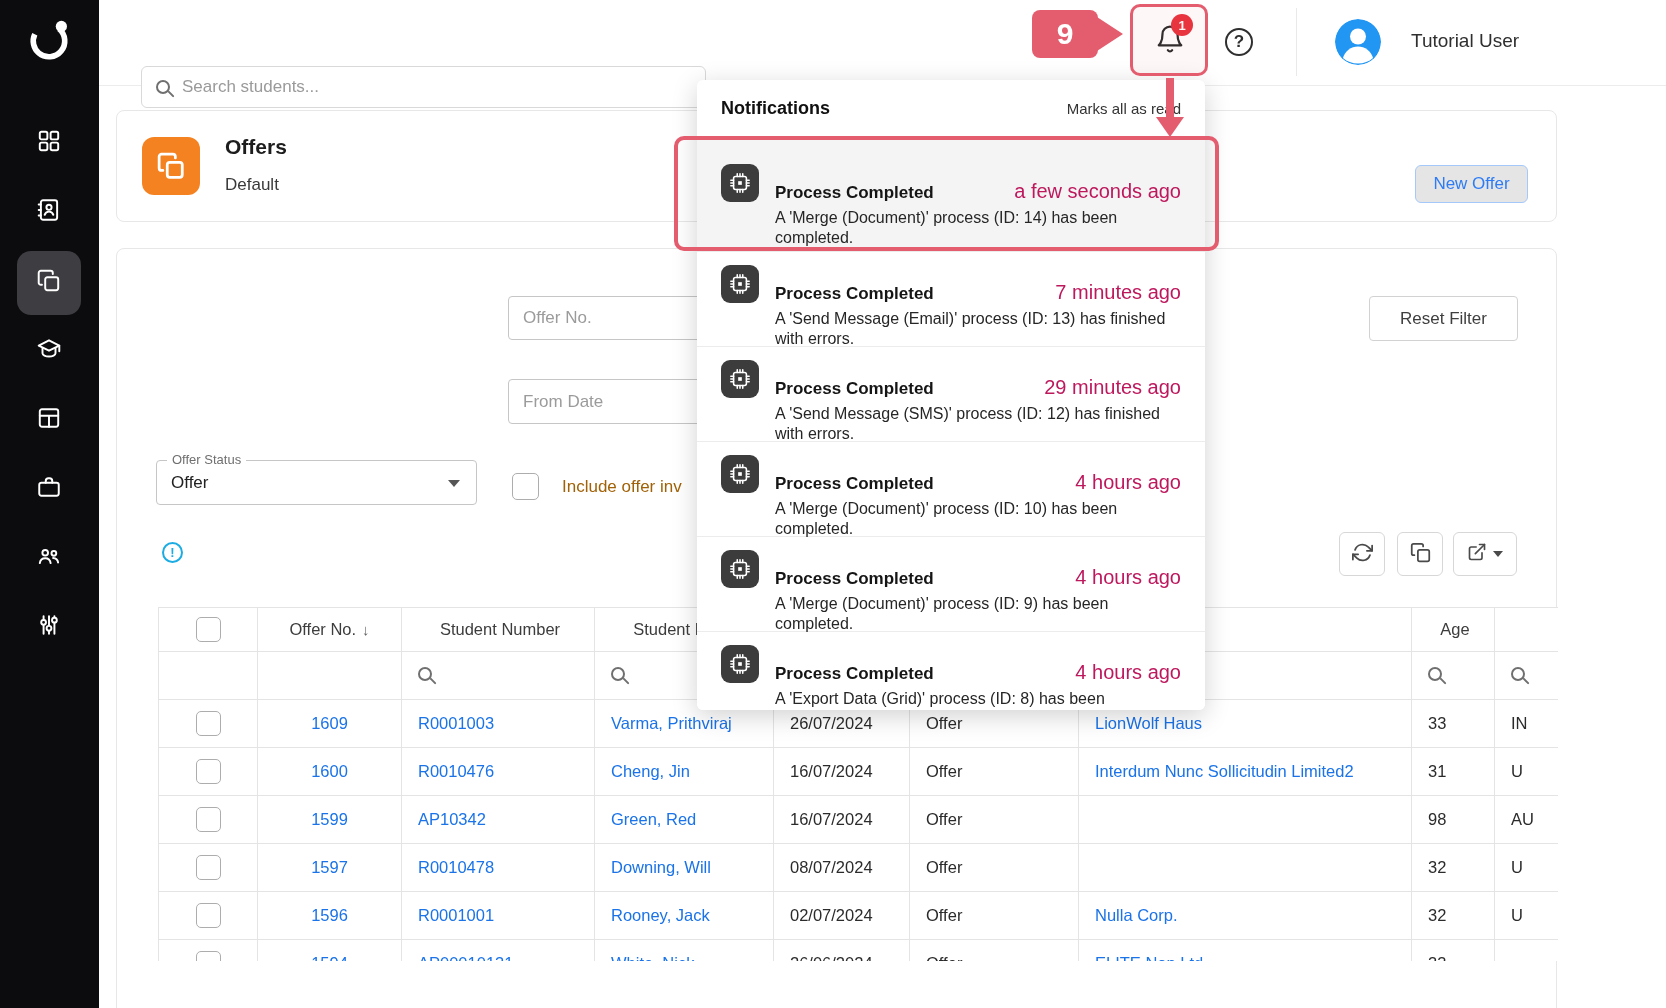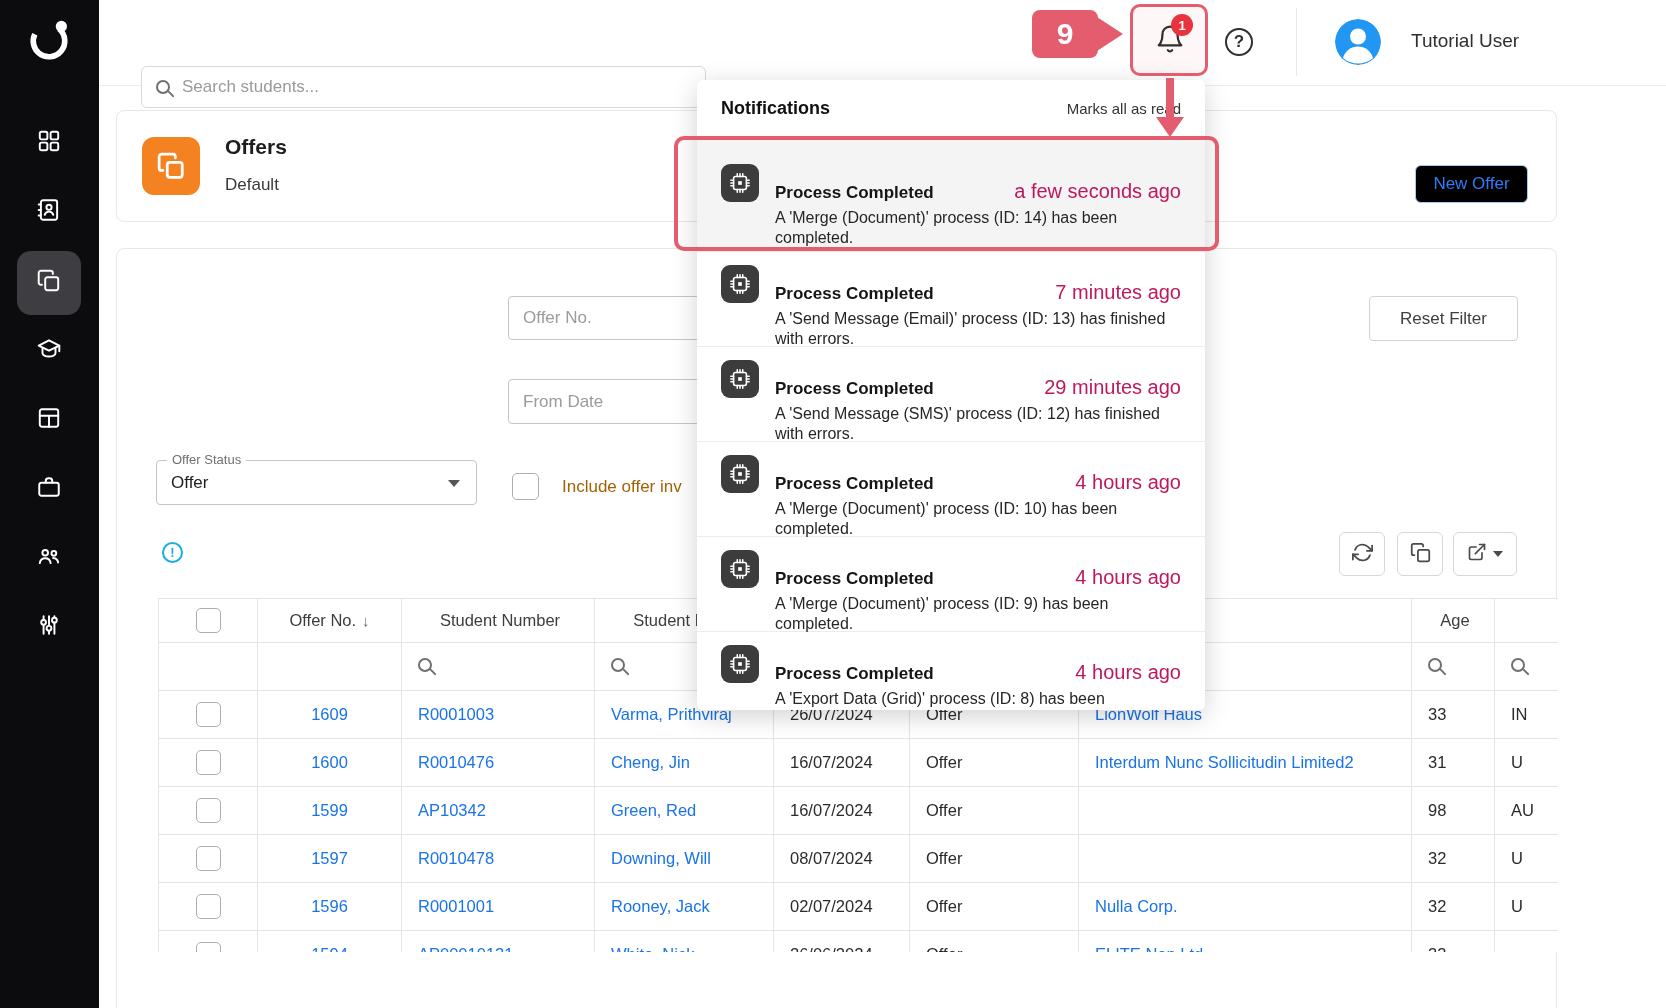--- a/index.html
+++ b/index.html
@@ -27,39 +27,39 @@
   .tb-divider { position:absolute; left:1197px; top:8px; width:1px; height:68px; background:#e9e9e9; }
   .avatar { position:absolute; left:1236px; top:19px; width:46px; height:46px; border-radius:50%; overflow:hidden; }
   .username { position:absolute; left:1312px; top:30px; font-size:19px; color:#2f2f2f; }
   
   .main { position:absolute; left:99px; top:86px; width:1567px; height:922px; z-index:1; }
   .card { position:absolute; background:#fff; border:1px solid #e7e7e7; border-radius:8px; }
   .offers-card { left:17px; top:24px; width:1441px; height:112px; }
   .offers-icon { position:absolute; left:25px; top:26px; width:58px; height:58px; border-radius:12px; background:var(--orange,#f58220); display:flex; align-items:center; justify-content:center; }
   .offers-title { position:absolute; left:108px; top:24px; font-size:21px; font-weight:bold; color:#1d1d1d; }
   .offers-subtitle { position:absolute; left:108px; top:64px; font-size:17px; color:#3a3a3a; }
-  .new-offer-btn { position:absolute; right:28px; top:54px; width:113px; height:38px; border:1px solid #a5c8fb; border-radius:6px; background:#000000; color:#2e7cf5; font-size:17px; display:flex; align-items:center; justify-content:center; cursor:pointer; }
+  .new-offer-btn { position:absolute; right:28px; top:54px; width:113px; height:38px; border:1px solid #a5c8fb; border-radius:6px; background:#e5e5e5; color:#2e7cf5; font-size:17px; display:flex; align-items:center; justify-content:center; cursor:pointer; }
   .grid-card { left:17px; top:162px; width:1441px; height:846px; }
   .text-field { position:absolute; border:1px solid #c6c6c6; border-radius:4px; background:#fff; display:flex; align-items:center; padding:0 14px; }
   .text-field input { border:none; outline:none; width:100%; font-size:17px; font-family:inherit; color:#333; background:transparent; }
   .text-field input::placeholder { color:#9b9b9b; }
   .select-field { position:absolute; border:1px solid #c6c6c6; border-radius:4px; background:#fff; }
   .flabel { position:absolute; top:-9px; left:10px; font-size:13px; color:#6f6f6f; background:#fff; padding:0 5px; line-height:1.2; }
   .fvalue { position:absolute; left:14px; top:0; height:100%; display:flex; align-items:center; font-size:17px; color:#222; }
   .caret { position:absolute; right:16px; top:50%; margin-top:-3px; width:0; height:0; border-left:6px solid transparent; border-right:6px solid transparent; border-top:7px solid #555; }
   .reset-btn { position:absolute; left:1252px; top:47px; width:149px; height:45px; border:1px solid #d2d2d2; border-radius:4px; background:#fff; color:#3f3f3f; font-size:17px; display:flex; align-items:center; justify-content:center; cursor:pointer; }
   .cbx { width:25px; height:25px; border:1.5px solid #adadad; border-radius:5px; background:#fff; display:inline-block; vertical-align:middle; }
   .filter-cbx { position:absolute; left:395px; top:224px; width:27px; height:27px; }
   .filter-cbx-label { position:absolute; left:445px; top:228px; font-size:17px; color:#a16207; white-space:nowrap; }
   .info-icon { position:absolute; left:45px; top:293px; width:21px; height:21px; border:2px solid var(--info,#1aace3); border-radius:50%; color:var(--info,#1aace3); font-size:13px; font-weight:bold; display:flex; align-items:center; justify-content:center; }
   .info-icon::after { content:"!"; }
   .tool-btn { position:absolute; top:283px; height:44px; border:1px solid #d7d7d7; border-radius:6px; background:#fff; display:flex; align-items:center; justify-content:center; gap:6px; cursor:pointer; }
   .export-caret { width:0; height:0; border-left:5px solid transparent; border-right:5px solid transparent; border-top:6px solid #4a4a4a; }
   
-  .grid-table-wrap { position:absolute; left:41px; top:349px; width:1400px; height:354px; overflow:hidden; }
+  .grid-table-wrap { position:absolute; left:41px; top:358px; width:1400px; height:354px; overflow:hidden; }
   table.grid { border-collapse:collapse; table-layout:fixed; width:1536px; background:#fff; }
   .grid th, .grid td { border:1px solid #e4e4e4; overflow:hidden; white-space:nowrap; padding:0 12px 0 16px; }
   .grid th { height:44px; font-weight:normal; font-size:16.5px; color:#3d3d3d; text-align:center; }
   .grid td { height:48px; font-size:16.5px; color:#2b2b2b; }
   .grid .center { text-align:center; padding:0 6px; }
   .grid tr.frow td { height:48px; }
   .cell-link { color:var(--accent,#1a73e8); cursor:pointer; }
   .sort-arrow { margin-left:6px; color:#666; font-size:15px; }
   
   .notif-panel { position:absolute; left:697px; top:80px; width:508px; height:630px; background:#fff; border-radius:6px; box-shadow:0 6px 26px rgba(0,0,0,.18); z-index:60; overflow:hidden; }

